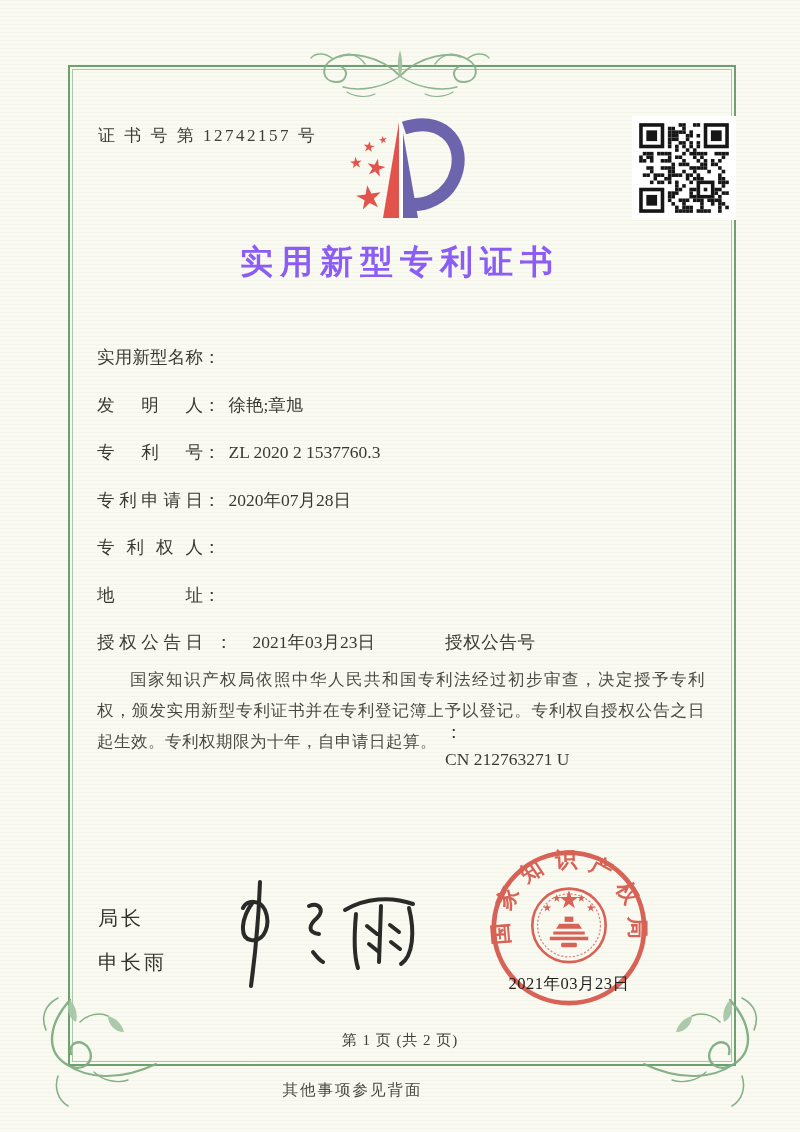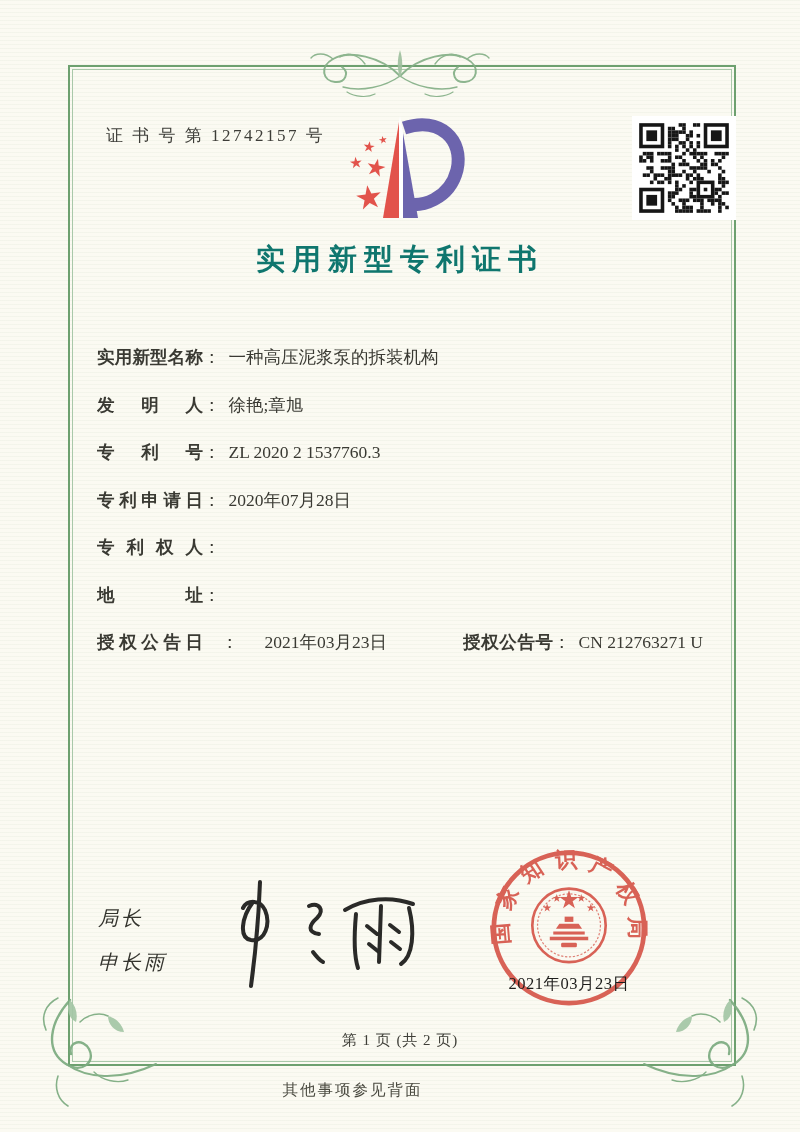--- a/index.html
+++ b/index.html
@@ -18,48 +18,48 @@
   
   .frame{
     position:absolute;left:68px;top:65px;width:664px;height:997px;
     border:2px solid #6da06f;
   }
   .frame-inner{
     position:absolute;inset:2px;border:1px solid #a9c8a9;
   }
   .orn{position:absolute;}
   .cert-no{
-    position:absolute;left:106px;top:124px;
+    position:absolute;left:98px;top:124px;
     font-size:17px;color:#3d3d38;letter-spacing:2.5px;white-space:nowrap;
   }
   .logo{position:absolute;left:338px;top:110px;width:130px;height:120px;}
   .qr{position:absolute;left:632px;top:116px;width:104px;height:104px;background:#fff;}
   .title{
     position:absolute;left:0;top:240px;width:800px;text-align:center;
-    font-size:29px;font-weight:bold;color:#0f766e;letter-spacing:7px;white-space:nowrap;
+    font-size:33px;font-weight:bold;color:#8b5cf6;letter-spacing:7px;white-space:nowrap;
   }
   .fields{position:absolute;left:97px;top:344px;width:620px;font-size:17.5px;color:#3a3a33;}
   .frow{display:flex;align-items:flex-start;margin-bottom:20.5px;line-height:27px;}
   .flabel{
     display:inline-block;width:106px;flex:0 0 106px;
-    text-align:justify;text-align-last:justify;white-space:nowrap;overflow:hidden;font-weight:bold;
+    text-align:justify;text-align-last:justify;white-space:nowrap;overflow:hidden;
   }
   .fcolon{flex:0 0 auto;margin-right:8px;}
   .fvalue{max-width:500px;}
-  .frow.pair{gap:18px;}
-  .pair2{display:flex;margin-left:58px;}
+  .frow.pair{gap:12px;}
+  .pair2{display:flex;margin-left:58px;flex-direction:column;}
   .pair2 .flabel{width:90px;flex:0 0 90px;}
   .paras{
     position:absolute;left:97px;top:664px;width:608px;
     font-size:16.5px;line-height:31px;color:#4a4a40;letter-spacing:0.5px;
     text-align:justify;
   }
   .paras p{margin:0;text-indent:2em;}
   .officer{position:absolute;left:98px;top:905px;font-size:20px;color:#34342e;letter-spacing:3px;}
-  .officer div{margin-bottom:17px;font-style:italic;}
+  .officer div{margin-bottom:17px;}
   .sig-svg{position:absolute;left:215px;top:862px;}
   .seal{position:absolute;left:486px;top:845px;width:166px;height:166px;}
   .seal-date{
     position:absolute;left:486px;top:973px;width:166px;text-align:center;
     font-size:16.5px;color:#1d1d1b;letter-spacing:0.5px;white-space:nowrap;
   }
   .page-no{
     position:absolute;left:0;top:1031px;width:800px;text-align:center;
     font-size:15px;color:#3f3f38;letter-spacing:1px;
   }
@@ -344,21 +344,20 @@
     <rect x="19" y="19" width="3" height="3" fill="#ffffff"></rect>
     <rect x="20" y="20" width="1" height="1" fill="#161616"></rect>
   </svg>
 
 <div class="title">实用新型专利证书</div>
 
 <div class="fields">
   <div class="frow">
     <span class="flabel">实用新型名称</span>
       <span class="fcolon">：</span>
-      <span class="fvalue">一种高压泥浆泵的拆装机构</span>
   </div>
   <div class="frow">
     <span class="flabel">发明人</span>
       <span class="fcolon">：</span>
       <span class="fvalue">徐艳;章旭</span>
   </div>
   <div class="frow">
     <span class="flabel">专利号</span>
       <span class="fcolon">：</span>
       <span class="fvalue">ZL 2020 2 1537760.3</span>
@@ -382,20 +381,21 @@
       <span class="fvalue">2021年03月23日</span>
     <span class="pair2">
       <span class="flabel">授权公告号</span>
         <span class="fcolon">：</span>
         <span class="fvalue">CN 212763271 U</span>
     </span>
   </div>
 </div>
 
 <div class="paras">
+  <p>国家知识产权局依照中华人民共和国专利法经过初步审查，决定授予专利权，颁发实用新型专利证书并在专利登记簿上予以登记。专利权自授权公告之日起生效。专利权期限为十年，自申请日起算。</p>
 </div>
 
 <div class="officer">
   <div>局长</div>
   <div>申长雨</div>
 </div>
 
 <svg class="sig-svg" width="220" height="132" viewBox="0 0 220 132">
   <g stroke="#2a2a28" stroke-width="4" fill="none" stroke-linecap="round" stroke-linejoin="round">
     <path d="M38,40 C26,56 24,76 36,78 C50,80 56,62 50,48 C45,37 32,38 28,46"></path>

